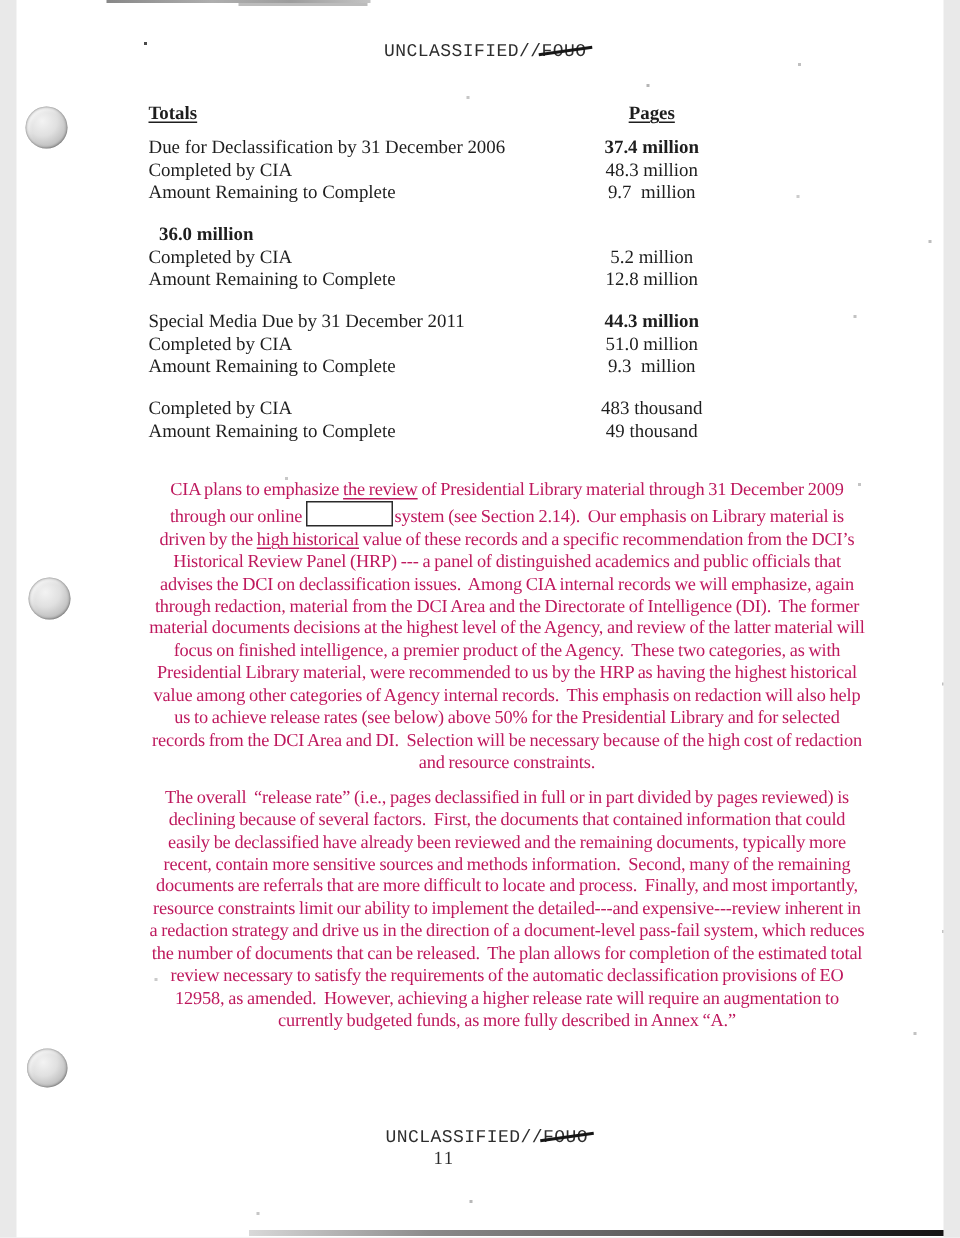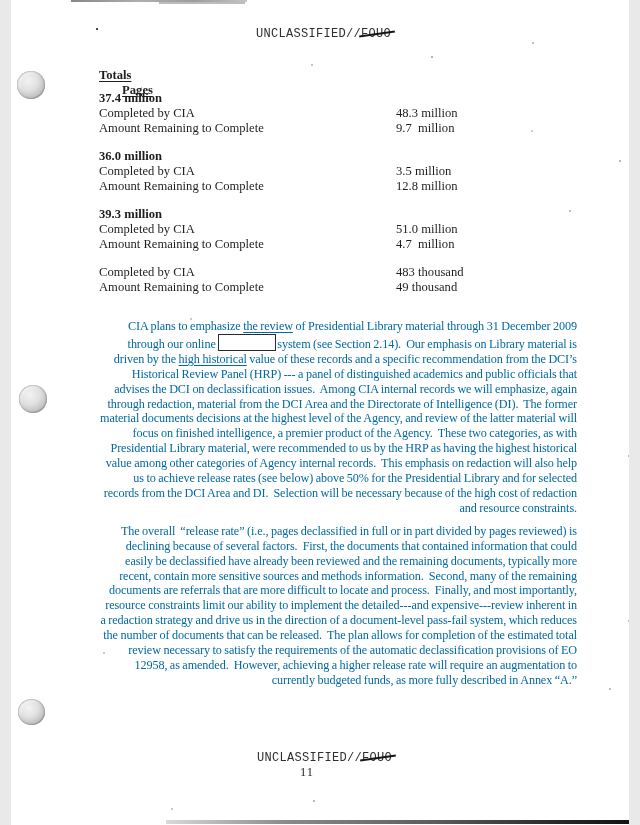--- a/index.html
+++ b/index.html
@@ -52,42 +52,42 @@
     font-size:12px;letter-spacing:.3px;color:#2e2e2e;white-space:nowrap;
   }
   #header-banner{left:245px;top:27px;}
   #footer-banner{left:246px;top:751px;}
   .struck{position:relative;display:inline-block;}
   .struck::after{
     content:"";position:absolute;left:-8%;top:46%;width:120%;height:2px;
     background:#161616;transform:rotate(-8deg);
   }
   #page-number{
-    position:absolute;left:278px;top:765px;width:36px;text-align:center;
+    position:absolute;left:278px;top:765px;width:36px;
     font-family:"Liberation Serif","DejaVu Serif",serif;font-size:12.5px;color:#2c2c2c;
     letter-spacing:1px;
   }
 
   
   #totals-table{position:absolute;left:88px;top:68px;width:374px;font-size:12.6px;}
   .trow{display:flex;height:15px;line-height:15px;}
   .tlabel{width:297px;}
-  .tval{width:77px;text-align:left;white-space:pre;}
-  .thead-row{margin-bottom:8px;flex-direction:column;}
+  .tval{width:77px;text-align:center;white-space:pre;}
+  .thead-row{margin-bottom:8px;}
   .thead{font-weight:bold;text-decoration:underline;text-underline-offset:2px;}
   .thead-row .tval{text-align:center;}
   .tgroup{margin-bottom:13px;}
   .bold{font-weight:bold;}
 
   
   #body-text{position:absolute;left:88px;top:319px;width:478px;}
   #body-text p{
     margin:0 0 8px 0;
     font-size:12.2px;line-height:14.9px;letter-spacing:-0.1px;word-spacing:-0.4px;
-    white-space:pre-wrap;text-align:right;color:#0369a1;
+    white-space:pre-wrap;text-align:center;color:#be185d;
   }
   .uline{text-decoration:underline;text-underline-offset:2px;}
   .redaction-box{
     display:inline-block;width:56px;height:15px;
     border:1.5px solid #2a2a2a;background:#fff;
     vertical-align:-3px;margin-right:1px;
   }
 </style>
 </head>
 <body>
@@ -106,57 +106,59 @@
   <div class="banner" id="header-banner"><span>UNCLASSIFIED//</span><span class="struck">FOUO</span></div>
 
   <div id="totals-table">
     <div class="trow thead-row">
       <span class="tlabel thead">Totals</span>
       <span class="tval thead">Pages</span>
     </div>
 
     <div class="tgroup">
       <div class="trow">
+        <span class="tlabel">Due for Declassification by 31 December 2006</span>
         <span class="tval bold">37.4 million</span>
       </div>
       <div class="trow">
         <span class="tlabel">Completed by CIA</span>
         <span class="tval">48.3 million</span>
       </div>
       <div class="trow">
         <span class="tlabel">Amount Remaining to Complete</span>
         <span class="tval">9.7  million</span>
       </div>
     </div>
 
     <div class="tgroup">
       <div class="trow">
         <span class="tval bold">36.0 million</span>
       </div>
       <div class="trow">
         <span class="tlabel">Completed by CIA</span>
-        <span class="tval">3.5 million</span>
+        <span class="tval">5.2 million</span>
       </div>
       <div class="trow">
         <span class="tlabel">Amount Remaining to Complete</span>
         <span class="tval">12.8 million</span>
       </div>
     </div>
 
     <div class="tgroup">
       <div class="trow">
-        <span class="tval bold">39.3 million</span>
+        <span class="tlabel">Special Media Due by 31 December 2011</span>
+        <span class="tval bold">44.3 million</span>
       </div>
       <div class="trow">
         <span class="tlabel">Completed by CIA</span>
         <span class="tval">51.0 million</span>
       </div>
       <div class="trow">
         <span class="tlabel">Amount Remaining to Complete</span>
-        <span class="tval">4.7  million</span>
+        <span class="tval">9.3  million</span>
       </div>
     </div>
 
     <div class="tgroup">
       <div class="trow">
         <span class="tlabel">Completed by CIA</span>
         <span class="tval">483 thousand</span>
       </div>
       <div class="trow">
         <span class="tlabel">Amount Remaining to Complete</span>

